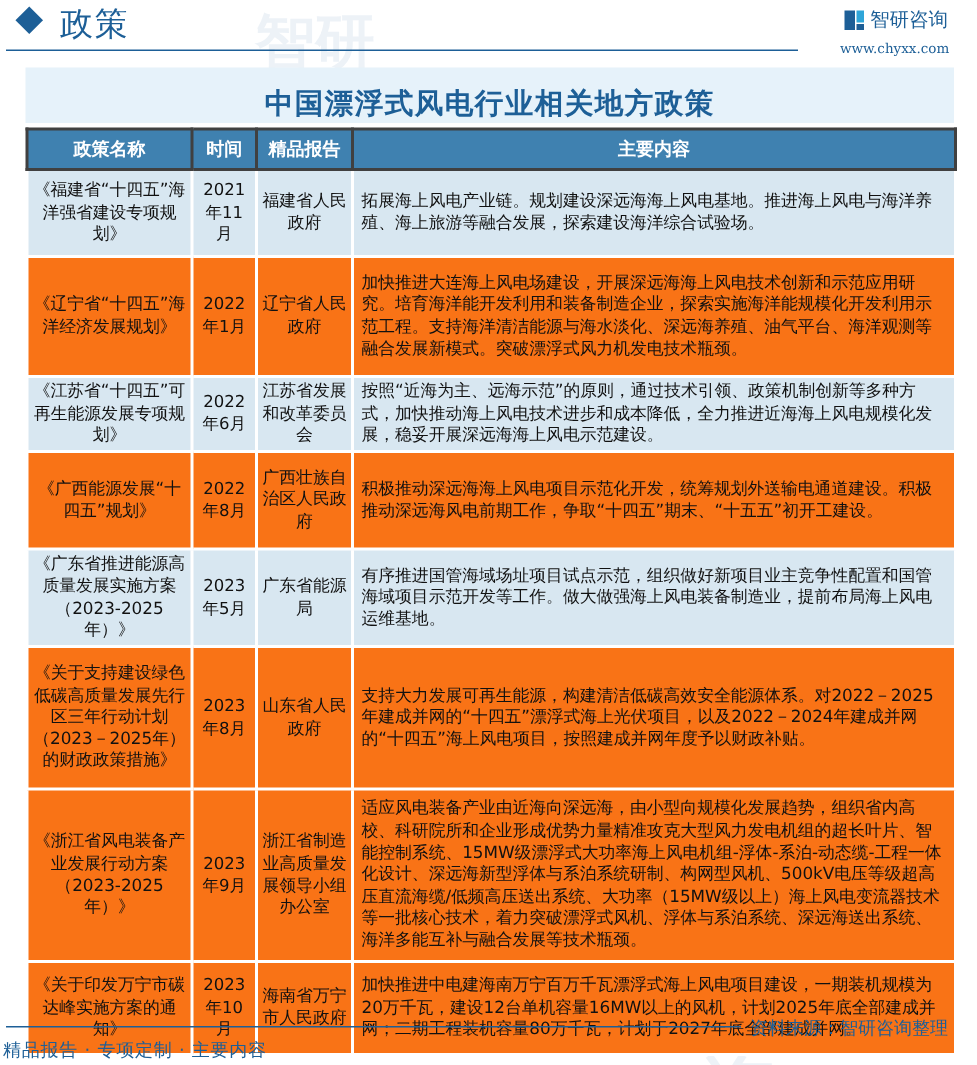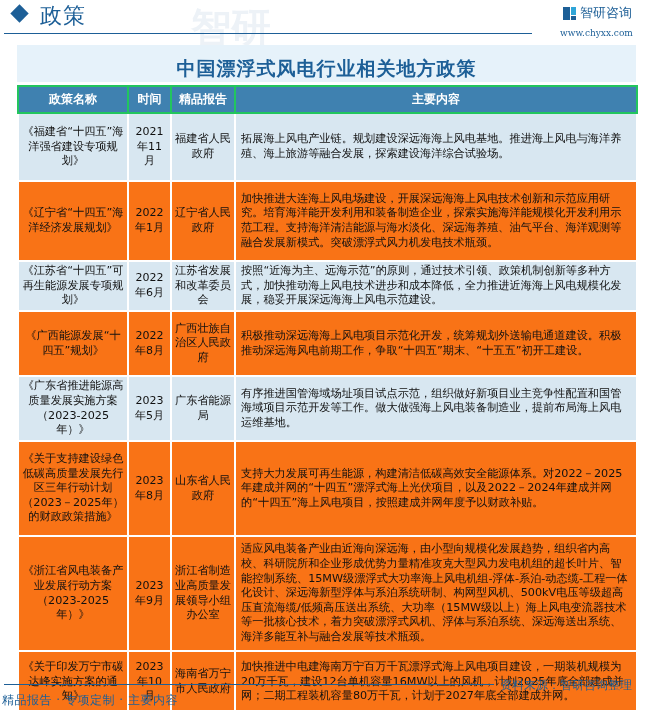--- a/index.html
+++ b/index.html
@@ -15,33 +15,33 @@
   .brand-logo { width: 13px; height: 13px; position: relative; }
   .brand-logo .a { position: absolute; left: 0; top: 0; width: 7px; height: 13px; background: #1d5f97; }
   .brand-logo .b { position: absolute; left: 8px; top: 0; width: 5px; height: 8px; background: #2fa5d8; }
   .brand-logo .c { position: absolute; left: 8px; top: 9px; width: 5px; height: 4px; background: #1d5f97; }
   .brand-name { font-size: 13px; color: #1d5f97; }
   .brand-url { position: absolute; left: 560px; top: 28px; font-family: "DejaVu Serif", "Liberation Serif", serif; font-size: 9px; color: #1d5f97; }
   .title-box { position: absolute; left: 17px; top: 45px; width: 619px; height: 37px; background: #e6f2fa; display: flex; align-items: flex-end; justify-content: center; }
   .table-title { font-family: "DejaVu Serif", "Liberation Serif", serif; font-size: 19px; font-weight: bold; color: #1d5f97; letter-spacing: 1px; }
 
   table.policy { position: absolute; left: 17px; top: 85px; width: 619px; border-collapse: collapse; table-layout: fixed; }
-  table.policy th { background: #3f81b0; color: #ffffff; font-size: 12px; font-weight: bold; height: 25px; border: 2px solid #22c55e; padding: 0; text-align: center; }
+  table.policy th { background: #3f81b0; color: #ffffff; font-size: 12px; font-weight: bold; height: 25px; border: 2px solid #404040; padding: 0; text-align: center; }
   table.policy td { border: 2px solid #ffffff; font-size: 11.2px; line-height: 14.6px; padding: 2px 3px; vertical-align: middle; color: #111; }
   table.policy td.c-name, table.policy td.c-time, table.policy td.c-dept { text-align: center; }
   table.policy td.c-time { font-size: 11px; }
   table.policy td.c-content { text-align: left; padding-left: 5px; padding-right: 4px; }
   tr.light td { background: #d8e7f1; }
   tr.dark td { background: #f97316; }
 
   .bottom-rule { position: absolute; left: 4px; top: 684px; width: 490px; height: 1px; background: #1d5f97; }
   .source { position: absolute; left: 500px; top: 677px; font-size: 12px; color: #1d5f97; }
   .slogan { position: absolute; left: 2px; top: 692px; font-size: 12px; color: #1d5f97; letter-spacing: 0.5px; }
 
-  .wm { position: absolute; color: rgba(29,95,151,0.08); font-size: 40px; font-weight: bold; pointer-events: none; margin-left: 21px; }
+  .wm { position: absolute; color: rgba(29,95,151,0.08); font-size: 40px; font-weight: bold; pointer-events: none; }
 </style>
 </head>
 <body>
 
 <div class="wm" style="left:170px;top:0px;">智研</div>
 <div class="wm" style="left:470px;top:630px;font-size:48px;">智研咨询</div>
 
 <div class="topbar">
   <div class="diamond"></div>
   <div class="section-title">政策</div>
@@ -70,21 +70,21 @@
   </colgroup>
   <thead>
     <tr>
       <th>政策名称</th>
       <th>时间</th>
       <th>精品报告</th>
       <th>主要内容</th>
     </tr>
   </thead>
   <tbody>
-    <tr class="light" style="height:68px">
+    <tr class="light" style="height:58px">
       <td class="c-name">《福建省“十四五”海洋强省建设专项规划》</td>
       <td class="c-time">2021年11月</td>
       <td class="c-dept">福建省人民政府</td>
       <td class="c-content">拓展海上风电产业链。规划建设深远海海上风电基地。推进海上风电与海洋养殖、海上旅游等融合发展，探索建设海洋综合试验场。</td>
     </tr>
     <tr class="dark" style="height:80px">
       <td class="c-name">《辽宁省“十四五”海洋经济发展规划》</td>
       <td class="c-time">2022年1月</td>
       <td class="c-dept">辽宁省人民政府</td>
       <td class="c-content">加快推进大连海上风电场建设，开展深远海海上风电技术创新和示范应用研究。培育海洋能开发利用和装备制造企业，探索实施海洋能规模化开发利用示范工程。支持海洋清洁能源与海水淡化、深远海养殖、油气平台、海洋观测等融合发展新模式。突破漂浮式风力机发电技术瓶颈。</td>

